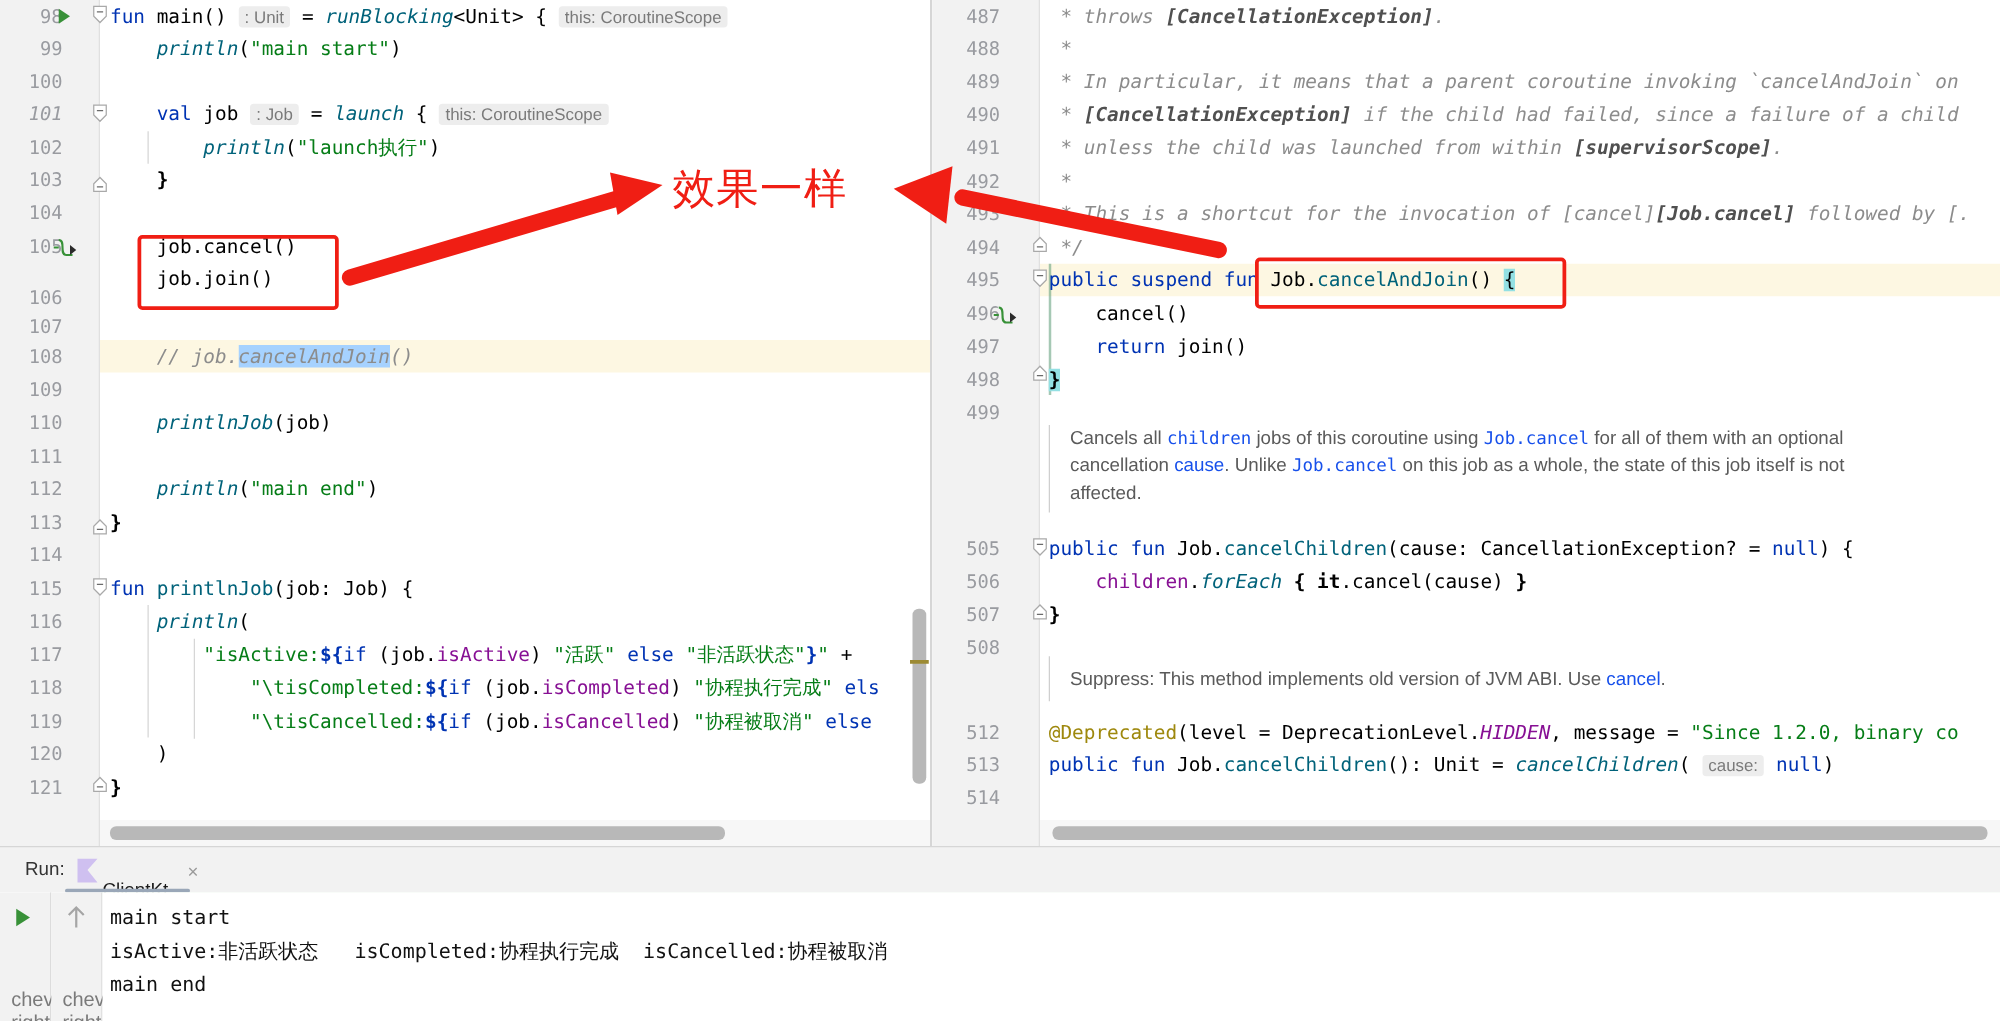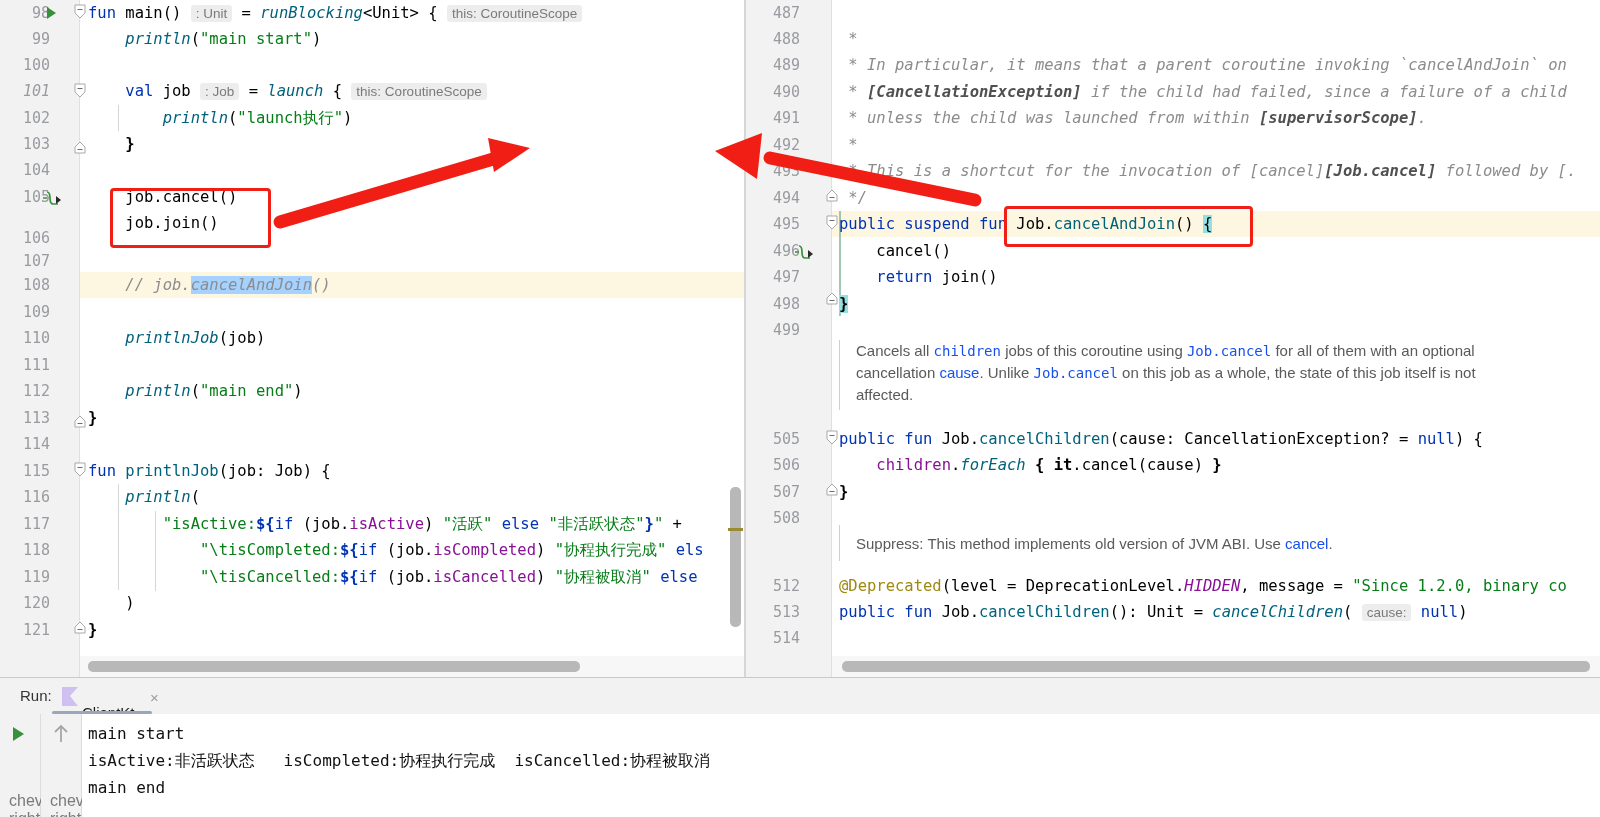--- a/index.html
+++ b/index.html
@@ -285,20 +285,21 @@
       <div class="fold" style="left:80px;top:483px;">
         <svg width="12" height="16" viewBox="0 0 12 16">
             <path d="M1 12 h10 v-6 l-5 -5 l-5 5 z" fill="#fff" stroke="#a9a9a9"></path>
             <path d="M3.5 8.5 h5" stroke="#6b6b6b"></path>
           </svg>
       </div>
 
       <div class="foldbar" style="left:93px;top:211px;height:105px;"></div>
 
       <div class="code-layer">
+        <div class="cl" style="left:93px;top:0px;"><span class="cmt"> * throws </span><span class="cmtb">[CancellationException]</span><span class="cmt">.</span></div>
         <div class="cl" style="left:93px;top:26px;"><span class="cmt"> *</span></div>
         <div class="cl" style="left:93px;top:52px;"><span class="cmt"> * In particular, it means that a parent coroutine invoking `cancelAndJoin` on</span></div>
         <div class="cl" style="left:93px;top:105px;"><span class="cmt"> * unless the child was launched from within </span><span class="cmtb">[supervisorScope]</span><span class="cmt">.</span></div>
         <div class="cl" style="left:93px;top:79px;"><span class="cmt"> * </span><span class="cmtb">[CancellationException]</span><span class="cmt"> if the child had failed, since a failure of a child</span></div>
         <div class="cl" style="left:93px;top:132px;"><span class="cmt"> *</span></div>
         <div class="cl" style="left:93px;top:158px;"><span class="cmt"> * This is a shortcut for the invocation of [cancel]</span><span class="cmtb">[Job.cancel]</span><span class="cmt"> followed by [.</span></div>
         <div class="cl" style="left:93px;top:185px;"><span class="cmt"> */</span></div>
         <div class="cl" style="left:93px;top:211px;"><span class="kw">public</span> <span class="kw">suspend</span> <span class="kw">fun</span> <span class="id">Job.</span><span class="fn">cancelAndJoin</span><span class="id">()</span> <span class="id brmatch">{</span></div>
         <div class="cl" style="left:93px;top:238px;">    <span class="id">cancel()</span></div>
         <div class="cl" style="left:93px;top:264px;">    <span class="kw">return</span> <span class="id">join()</span></div>
@@ -335,20 +336,21 @@
         <line x1="280" y1="222" x2="500" y2="157" stroke="#f01e14" stroke-width="13" stroke-linecap="round"></line>
         <polygon points="530,148 488,138 494,172" fill="#f01e14"></polygon>
       </g>
 
       <g>
         <line x1="975" y1="200" x2="770" y2="158" stroke="#f01e14" stroke-width="13" stroke-linecap="round"></line>
         <polygon points="715,151 762,133 757,179" fill="#f01e14"></polygon>
       </g>
     </svg>
 
+    <div class="redtext" style="left:538px;top:128px;">效果一样</div>
   </div>
 
   <div class="runwin">
     <div class="runwin-top"></div>
     <div class="runhdr">
       <div class="runlabel">Run:</div>
       <div class="runtab">
         <svg width="22" height="26" style="position:absolute;left:8px;top:4px;">
           <polygon points="2,2 18,2 10,11 18,21 2,21" fill="#cfc0f0"></polygon>
         </svg>

